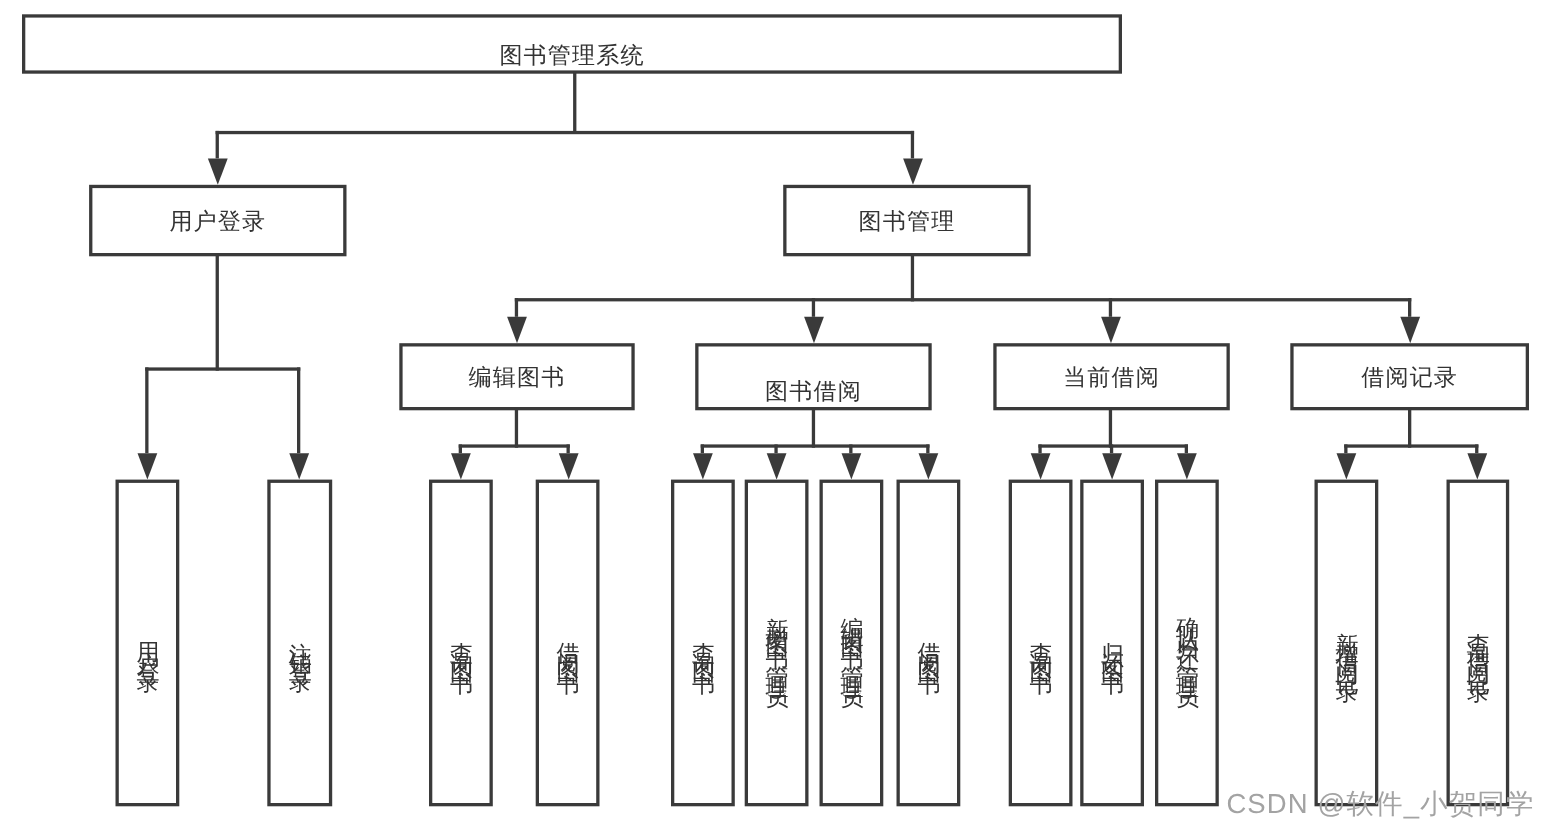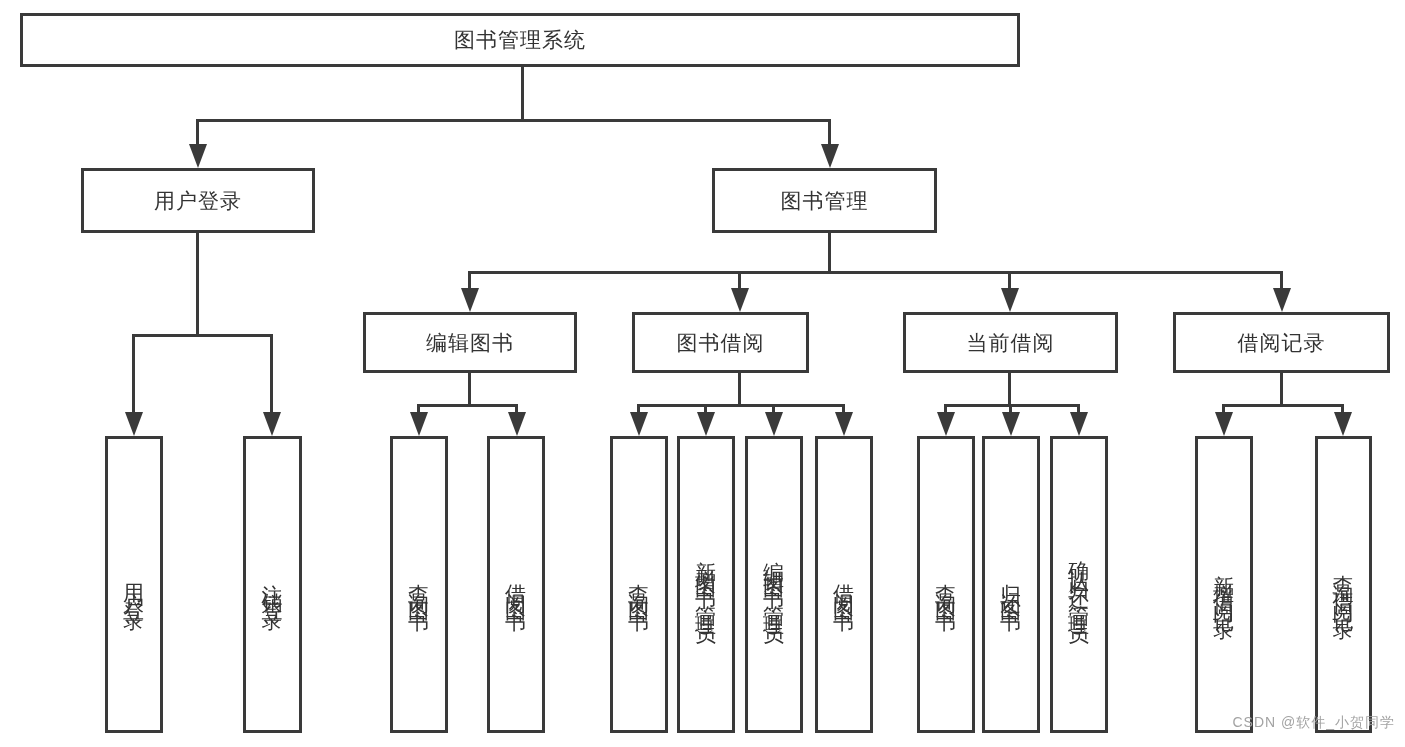--- a/index.html
+++ b/index.html
@@ -39,32 +39,32 @@
     content:"";
     position:absolute;top:100%;left:50%;margin-left:-9px;
     width:0;height:0;
     border-left:9px solid transparent;
     border-right:9px solid transparent;
     border-top:24px solid var(--line);
   }
   .watermark{
     position:absolute;
     right:10px;top:714px;
-    font-size:14px;
+    font-size:25px;
     color:var(--wm);
     letter-spacing:1px;
     white-space:nowrap;
   }
 </style>
 </head>
 <body>
 
 <div id="stage">
 
-  <div class="box" style="left:20px;top:13px;width:1000px;height:54px;">
+  <div class="box" style="left:20px;top:13px;width:1000px;height:54px;align-items:flex-end;">
     <span>图书管理系统</span>
   </div>
 
   <div class="line" style="left:521px;top:65px;width:3px;height:56px;"></div>
   <div class="line" style="left:196px;top:119px;width:635px;height:3px;"></div>
   <div class="drop" style="left:196px;top:119px;height:25px;"></div>
   <div class="drop" style="left:828px;top:119px;height:25px;"></div>
 
   <div class="box" style="left:81px;top:168px;width:234px;height:65px;">
     <span>用户登录</span>
@@ -81,21 +81,21 @@
   <div class="line" style="left:828px;top:231px;width:3px;height:43px;"></div>
   <div class="line" style="left:468px;top:271px;width:815px;height:3px;"></div>
   <div class="drop" style="left:468px;top:271px;height:17px;"></div>
   <div class="drop" style="left:738px;top:271px;height:17px;"></div>
   <div class="drop" style="left:1008px;top:271px;height:17px;"></div>
   <div class="drop" style="left:1280px;top:271px;height:17px;"></div>
 
   <div class="box" style="left:363px;top:312px;width:214px;height:61px;">
     <span>编辑图书</span>
   </div>
-  <div class="box" style="left:632px;top:312px;width:177px;height:61px;">
+  <div class="box" style="left:632px;top:312px;width:215px;height:61px;align-items:flex-end;">
     <span>图书借阅</span>
   </div>
   <div class="box" style="left:903px;top:312px;width:215px;height:61px;">
     <span>当前借阅</span>
   </div>
   <div class="box" style="left:1173px;top:312px;width:217px;height:61px;">
     <span>借阅记录</span>
   </div>
 
   <div class="line" style="left:468px;top:371px;width:3px;height:36px;"></div>

